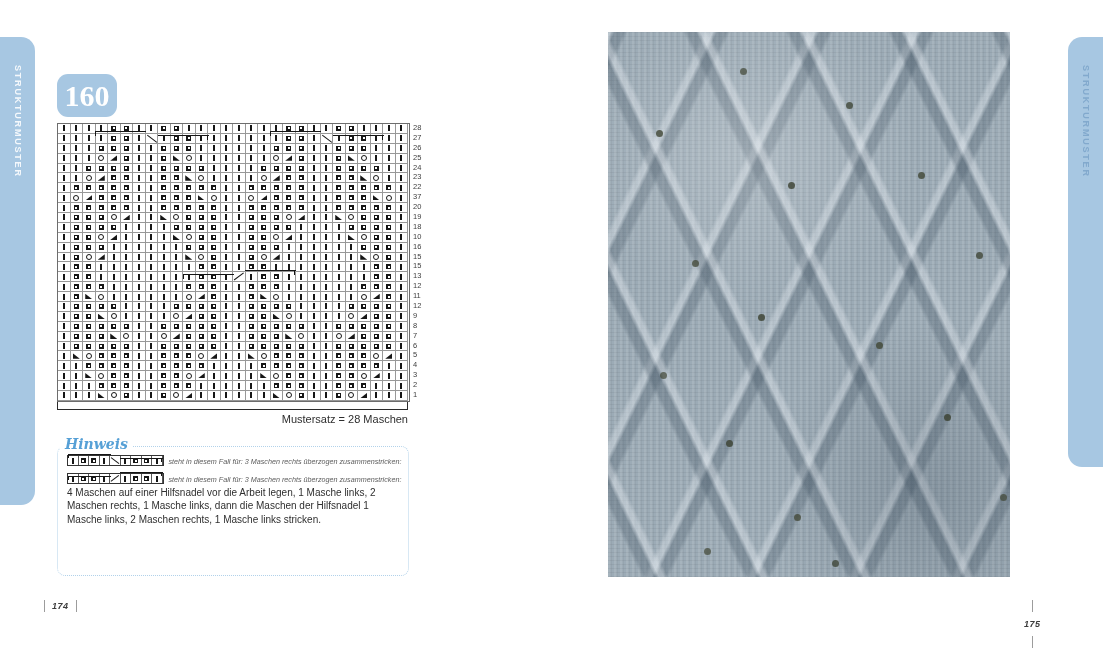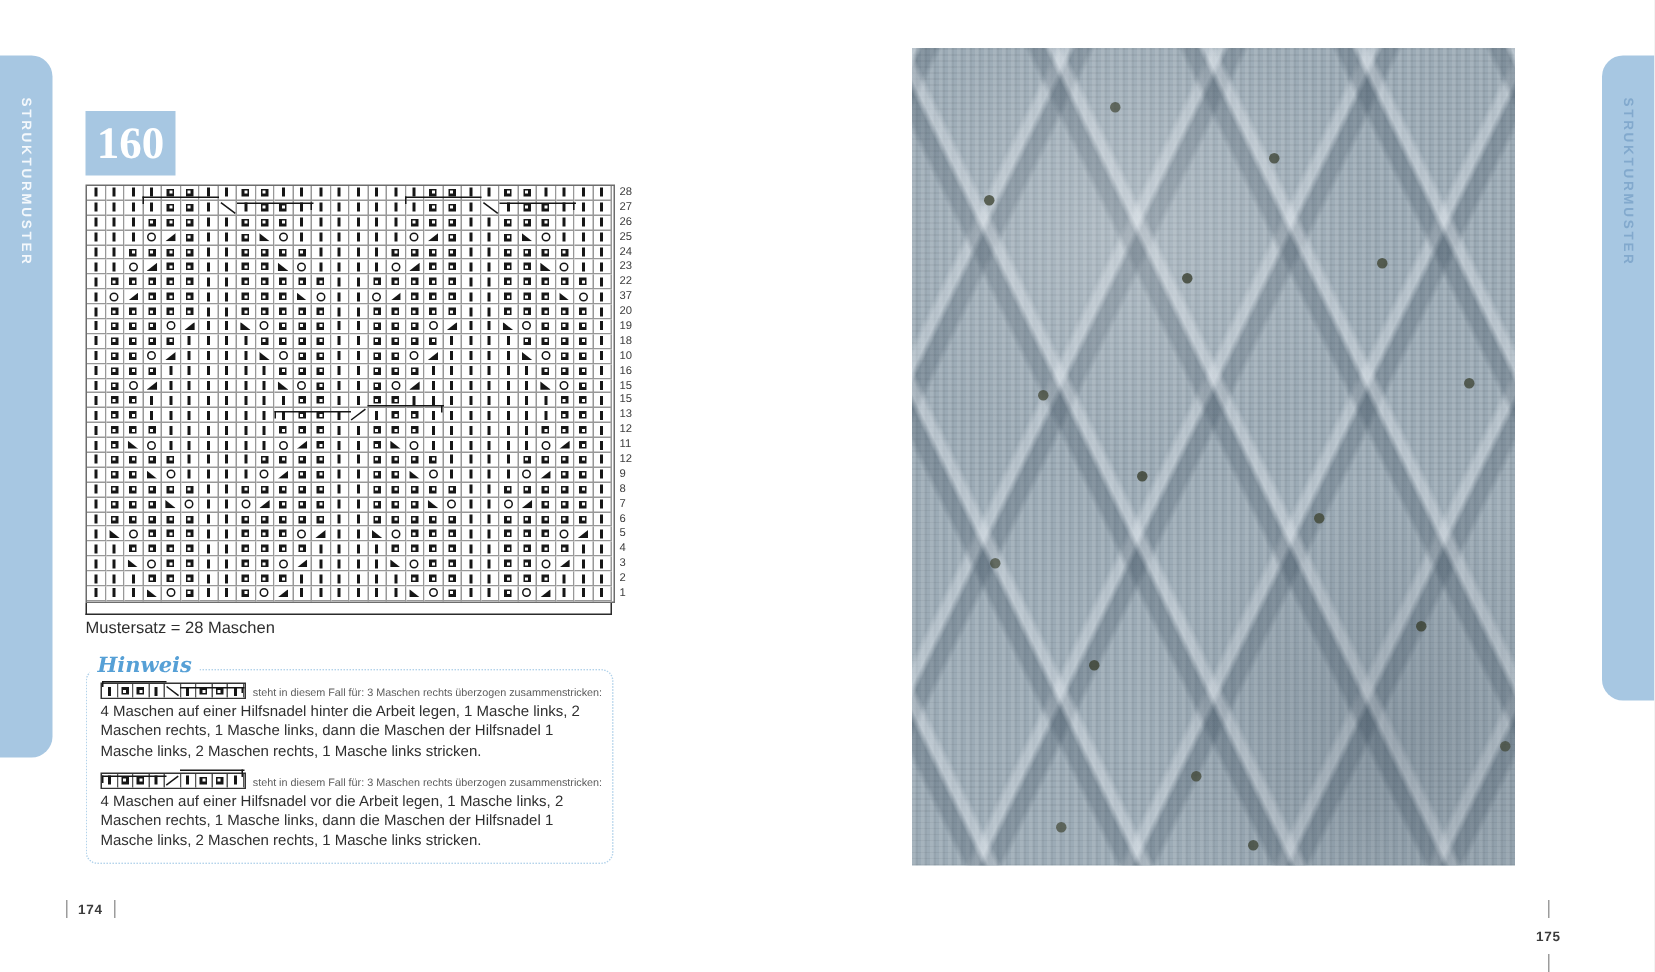--- a/index.html
+++ b/index.html
@@ -8,21 +8,21 @@
   
   .tab{position:absolute;background:var(--tab-blue);display:flex;flex-direction:column;align-items:center;}
   .tab-left{left:0;top:37px;width:35px;height:468px;border-radius:0 14px 14px 0;}
   .tab-right{right:0;top:37px;width:35px;height:430px;border-radius:14px 0 0 14px;}
   .tab span{writing-mode:vertical-rl;font-size:9px;font-weight:bold;letter-spacing:1.8px;margin-top:28px;}
   .tab-left span{color:rgba(255,255,255,0.88);}
   .tab-right span{color:#82a9cd;}
   
   .pattern-no{position:absolute;left:57px;top:74px;width:60px;height:43px;background:var(--tab-blue);
     color:#fff;font-family:"Liberation Serif",serif;font-weight:bold;font-size:30px;
-    display:flex;align-items:center;justify-content:center;}
+    display:flex;align-items:center;justify-content:center;border-radius:11px;}
   
   .chart-area{position:absolute;left:57px;top:123px;width:390px;height:206px;}
   #grid{position:relative;display:grid;grid-template-columns:repeat(28,12.5px);grid-auto-rows:9.9px;
         width:351px;border:1px solid #6d6d6d;background:#fff;}
   .cell{box-sizing:border-box;border-right:1px solid var(--grid-line);border-bottom:1px solid var(--grid-line);
         display:flex;align-items:center;justify-content:center;overflow:visible;background:#fff;}
   .sym{display:block;}
   .sym-k{width:2px;height:6px;background:var(--ink);}
   .sym-p{width:5px;height:5px;background:var(--ink);position:relative;}
   .pdot{position:absolute;left:1.5px;top:1.5px;width:2px;height:2px;background:#fff;}
@@ -32,32 +32,32 @@
   .sym-B{width:14px;height:1.4px;background:var(--ink);transform:rotate(37deg);}
   .sym-F{width:14px;height:1.4px;background:var(--ink);transform:rotate(-37deg);}
   .cable{position:absolute;pointer-events:none;}
   .cseg{position:absolute;height:0;border-top:1.4px solid var(--ink);}
   .ctick{position:absolute;width:1.4px;height:4.5px;background:var(--ink);}
   #rownums{position:absolute;left:356px;top:0;display:flex;flex-direction:column;}
   .rnum{height:9.9px;line-height:9.9px;font-size:7.5px;color:#3d3d3d;}
   
   .muster-bracket{position:absolute;left:57px;top:402px;width:349px;height:7px;
     border-left:1.5px solid #2b2b2b;border-right:1.5px solid #2b2b2b;border-bottom:1.5px solid #2b2b2b;}
-  .muster-caption{position:absolute;left:57px;top:413px;width:351px;text-align:left;font-size:11px;color:#2e2e2e;}
+  .muster-caption{position:absolute;left:57px;top:413px;width:351px;text-align:right;font-size:11px;color:#2e2e2e;}
   
   .hinweis{position:absolute;left:57px;top:446px;width:352px;height:130px;
     border:1.5px dotted var(--dot-border);border-radius:8px;box-sizing:border-box;padding:8px 9px 4px 9px;}
   .hinweis-title{position:absolute;top:-11px;left:2px;background:#fff;padding:0 5px;
     font-family:"DejaVu Serif",serif;font-style:italic;font-weight:bold;font-size:14px;color:var(--accent-blue);}
   .note{margin-bottom:7px;}
   .note-head{display:flex;align-items:flex-end;gap:5px;margin-bottom:2px;}
   .strip{position:relative;display:grid;grid-template-columns:repeat(9,10.5px);grid-auto-rows:9px;
     width:94.5px;border:1px solid #333;}
   .strip .cell{border-right:1px solid #555;border-bottom:none;}
-  .intro{font-size:7.2px;color:#5c5c5c;white-space:nowrap;}
+  .intro{font-size:7.2px;font-style:italic;color:#5c5c5c;white-space:nowrap;}
   .note-body{font-size:10px;line-height:1.33;color:#2f2f2f;width:338px;}
   
   .photo{position:absolute;left:608px;top:32px;width:402px;height:545px;
     background-color:var(--photo-base);
     background-image:
       radial-gradient(ellipse 60% 40% at 35% 22%, rgba(255,255,255,0.20), transparent 70%),
       radial-gradient(ellipse 55% 45% at 80% 85%, rgba(35,50,65,0.20), transparent 72%),
       repeating-linear-gradient(64deg, transparent 0px, transparent 30px, rgba(58,76,92,0.28) 34px,
         rgba(58,76,92,0.30) 42px, rgba(228,234,240,0.42) 46px, rgba(228,234,240,0.38) 50px,
         transparent 54px, transparent 92px),
@@ -72,21 +72,21 @@
       48px 98px 0 0 rgba(64,70,52,0.8), 132px 36px 0 0 rgba(64,70,52,0.7),
       180px 150px 0 0 rgba(58,64,48,0.8), 84px 228px 0 0 rgba(64,70,52,0.75),
       150px 282px 0 0 rgba(58,64,48,0.8), 52px 340px 0 0 rgba(64,70,52,0.7),
       118px 408px 0 0 rgba(58,64,48,0.8), 186px 482px 0 0 rgba(64,70,52,0.75),
       238px 70px 0 0 rgba(58,64,48,0.75), 310px 140px 0 0 rgba(64,70,52,0.8),
       368px 220px 0 0 rgba(58,64,48,0.75), 268px 310px 0 0 rgba(64,70,52,0.8),
       336px 382px 0 0 rgba(58,64,48,0.8), 392px 462px 0 0 rgba(64,70,52,0.7),
       224px 528px 0 0 rgba(58,64,48,0.75), 96px 516px 0 0 rgba(64,70,52,0.7);}
   
   .folio{position:absolute;top:600px;display:flex;align-items:center;gap:7px;font-size:9px;
-    font-weight:bold;color:#3c3c3c;letter-spacing:0.5px;}
+    font-weight:bold;color:#3c3c3c;letter-spacing:0.5px;font-style:italic;}
   .folio-left{left:44px;} .folio-right{left:1024px;flex-direction:column;}
   .fbar{display:inline-block;width:1px;height:12px;background:#9c9c9c;}
 </style>
 </head>
 <body>
 
 <div class="canvas">
 
   <div class="tab tab-left">
     <span>STRUKTURMUSTER</span>
@@ -3184,21 +3184,20 @@
             </div>
             <div class="cable" style="left: -0.5px; top: 0px; width: 95.5px; height: 9px;">
               <div class="cseg" style="left: 0px; top: -2.5px; width: 43px;"></div>
               <div class="ctick" style="left: 0px; top: -2.5px;"></div>
               <div class="cseg" style="left: 52.5px; top: 1.5px; width: 43px;"></div>
               <div class="ctick" style="left: 93.5px; top: 1.5px;"></div>
             </div>
           </span>
         <span class="intro">steht in diesem Fall für: 3 Maschen rechts überzogen zusammenstricken:</span>
       </div>
-      <div class="note-body">4 Maschen auf einer Hilfsnadel hinter die Arbeit legen, 1 Masche links, 2 Maschen rechts, 1 Masche links, dann die Maschen der Hilfsnadel 1 Masche links, 2 Maschen rechts, 1 Masche links stricken.</div>
     </div>
     <div class="note">
       <div class="note-head">
         <span class="strip" id="strip1">
             <div class="cell">
               <span class="sym sym-k"></span>
             </div>
             <div class="cell">
               <span class="sym sym-p">
                 <span class="pdot"></span>

